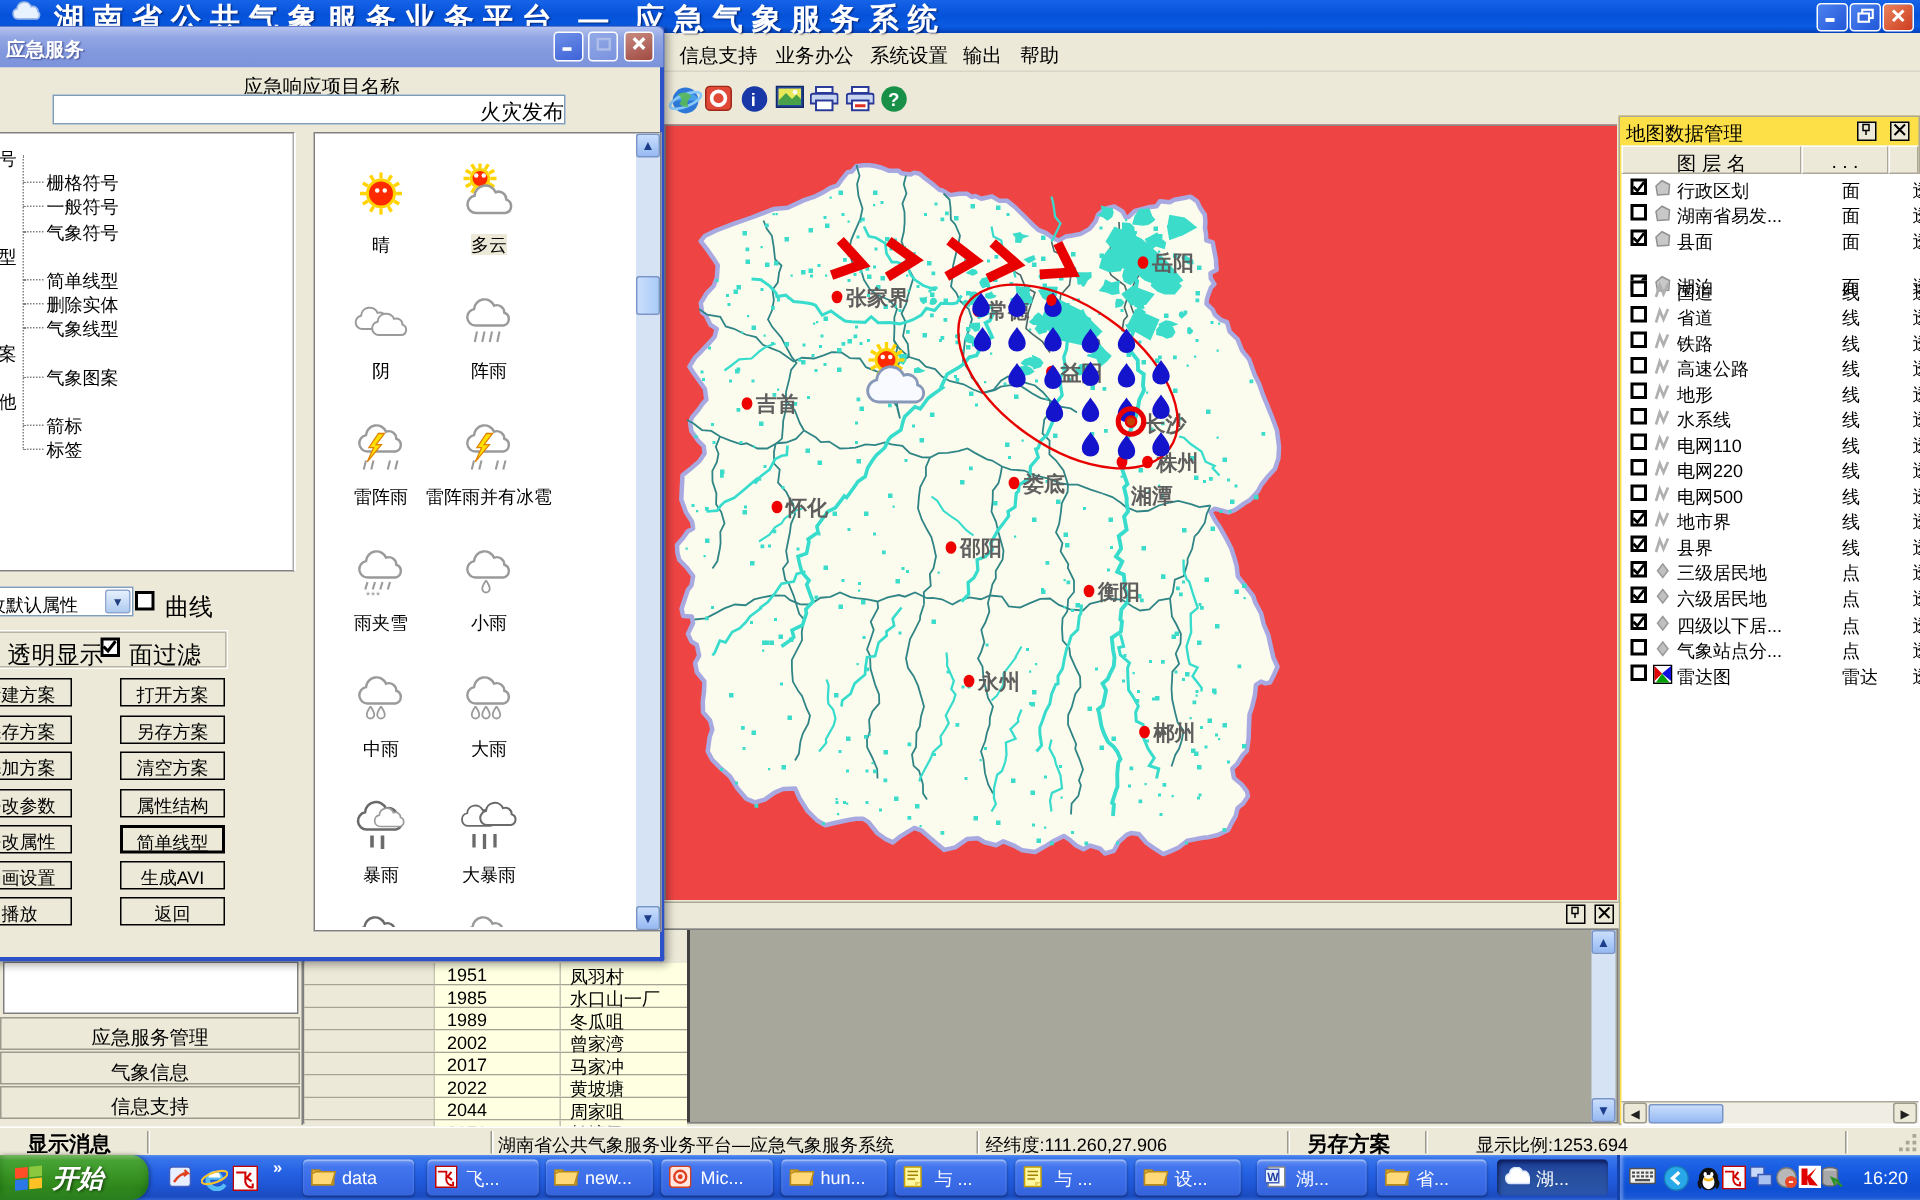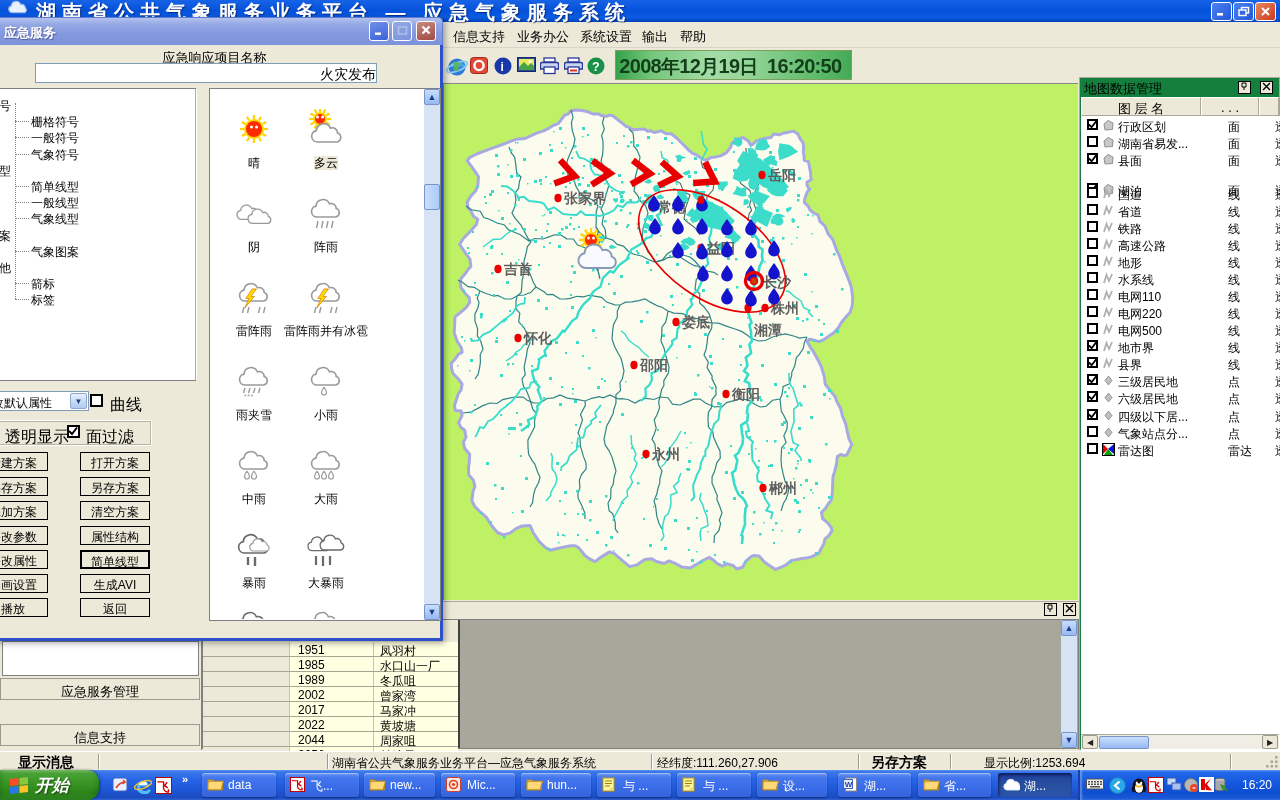--- a/index.html
+++ b/index.html
@@ -8,24 +8,24 @@
 #titletxt{position:absolute;left:36px;top:6px;color:#fff;font-size:20px;font-weight:bold;white-space:nowrap;letter-spacing:6px;text-shadow:1px 1px 1px rgba(0,0,40,.5)}
 #appico{position:absolute;left:5px;top:6px}
 .wbtn{position:absolute;top:9px;width:21px;height:19px;border:1px solid #fff;border-radius:3px;color:#fff;text-align:center}
 
 #menubar{position:absolute;left:0;top:22px;width:1280px;height:26px;background:#ECE9D8;border-bottom:1px solid #D8D4C8}
 .mi{position:absolute;top:6px;font-size:13px;color:#000}
 #toolbar{position:absolute;left:0;top:48px;width:1280px;height:35px;background:#ECE9D8}
 .tico{position:absolute;top:9px}
 #datebox{position:absolute;left:615px;top:2px;width:237px;height:30px;border:1px solid #7BA05B;background:linear-gradient(90deg,#35A24A 0%,#74C67C 15%,#A4DCA6 40%,#96D69A 55%,#5FBA6B 85%,#44AA56 100%);color:#123E1A;font-weight:bold;font-size:20px;letter-spacing:-0.7px;line-height:30px;white-space:nowrap;overflow:hidden}
 
-#mapwrap{position:absolute;left:443px;top:83px;width:635px;height:517px;background:#bef264;border-top:1px solid #888;border-left:1px solid #888}
+#mapwrap{position:absolute;left:443px;top:83px;width:635px;height:517px;background:#ef4444;border-top:1px solid #888;border-left:1px solid #888}
 .city{font-size:14px;font-weight:bold;fill:#5E5E5E;font-family:"Liberation Sans",sans-serif}
 
-#rpanel{position:absolute;left:1079px;top:77px;width:201px;height:673px;background:#15803d;border:1px solid #ACA899}
+#rpanel{position:absolute;left:1079px;top:77px;width:201px;height:673px;background:#fde047;border:1px solid #ACA899}
 #rtitle{position:absolute;left:0;top:0;width:100%;height:19px;font-size:13px;padding:2px 0 0 4px;color:#000}
 .pbtn{position:absolute;top:3px;width:13px;height:13px;border:1px solid #000;background:#ECE9D8;font-size:9px;line-height:11px;text-align:center;font-weight:bold}
 #rhead{position:absolute;left:1px;top:19px;width:198px;height:19px;background:#ECE9D8;font-size:13px}
 .hcell{position:absolute;top:0;height:19px;border:1px solid #fff;border-right:1px solid #ACA899;border-bottom:1px solid #ACA899;padding-top:2px;text-align:center}
 #rlist{position:absolute;left:1px;top:38px;width:199px;height:658px;background:#fff;overflow:hidden}
 .lrow{position:absolute;left:0;width:199px;height:17px;font-size:12px;white-space:nowrap}
 .cb{position:absolute;left:6px;top:1px;width:11px;height:11px;border:2px solid #000;background:#fff}
 .cb svg{position:absolute;left:-1px;top:-1px}
 .lic{position:absolute;left:21px;top:1px}
 .lnm{position:absolute;left:37px;top:1px;color:#000}
@@ -146,21 +146,20 @@
         <rect x="4" y="1" width="11" height="4" fill="#fff"></rect>
         <path d="M2,5.5 h15 a1.5,1.5 0 0 1 1.5,1.5 v5 h-18 v-5 a1.5,1.5 0 0 1 1.5,-1.5" fill="#C8D4F0"></path>
         <rect x="4" y="10" width="11" height="6.5" fill="#fff"></rect>
       </g>
       <path d="M6,12.5 h7 v2 h-7 z" fill="#E03020" stroke="none"></path>
     </svg>
  <svg class="tico" style="left:587px" width="18" height="18" viewBox="0 0 18 18">
       <circle cx="9" cy="9" r="8.5" fill="#189048"></circle>
       <text x="5" y="13.5" font-size="12.5" font-weight="bold" fill="#fff">?</text>
     </svg>
- <div id="datebox"> 2008<span style="font-size:19px">年</span>12<span style="font-size:19px">月</span>19<span style="font-size:19px">日</span> 16:20:50</div>
 </div>
 
 <div id="mapwrap">
 <svg width="635" height="517" viewBox="0 0 635 517">
 <polygon points="44.9,65.3 57.1,61.0 72.0,55.3 81.1,54.5 92.1,49.4 99.5,46.9 105.6,43.8 109.5,41.3 114.3,39.6 117.1,35.8 121.1,30.8 123.9,30.3 126.8,26.8 131.6,26.1 135.8,26.2 139.3,26.7 143.8,27.8 148.8,29.9 155.1,29.9 156.9,31.5 163.1,32.3 165.3,31.1 169.0,31.8 171.7,34.1 175.9,37.4 178.8,39.6 182.3,42.6 184.0,42.8 189.5,46.1 195.3,45.2 200.5,45.1 203.8,47.3 206.2,46.7 210.2,48.5 212.5,48.0 217.3,46.9 222.0,49.8 227.4,49.8 232.6,54.0 238.2,59.5 244.7,66.1 248.2,69.2 253.1,71.2 257.7,74.6 261.8,76.4 266.7,73.6 271.0,73.0 276.5,71.9 282.4,68.6 283.5,67.2 286.5,63.4 288.0,59.1 292.6,55.2 295.3,54.4 298.8,53.6 302.7,55.9 304.5,57.2 306.4,60.8 308.5,60.6 312.6,56.6 317.1,55.4 321.6,54.2 327.0,53.5 329.3,50.1 335.9,50.8 338.9,49.2 345.3,48.0 349.6,47.1 354.1,50.3 356.1,54.6 359.2,59.1 359.6,64.3 359.3,67.9 360.0,71.9 360.2,76.2 364.5,77.6 365.3,82.1 366.1,86.3 366.7,89.6 366.8,93.0 367.2,95.8 363.0,98.1 363.2,101.7 365.6,105.4 363.3,107.7 361.7,112.1 360.6,115.6 360.3,118.5 364.4,122.4 366.0,125.8 369.8,129.2 374.0,130.8 375.8,137.1 381.0,142.1 384.1,149.8 388.8,155.6 392.5,166.0 395.4,171.8 398.2,179.8 400.7,185.8 404.6,195.5 407.3,202.9 408.7,213.9 408.3,221.5 406.0,228.5 400.8,234.2 397.0,239.0 394.6,243.5 389.3,249.3 385.8,251.4 379.3,256.0 375.0,257.6 369.1,255.9 365.6,255.2 363.1,257.3 366.2,263.1 369.0,267.1 372.1,272.6 374.3,276.5 377.0,282.0 379.1,288.6 380.4,293.2 381.2,300.2 384.9,304.9 391.4,313.2 392.8,317.6 396.7,324.8 398.5,332.2 401.6,339.6 402.9,345.7 404.9,354.3 407.7,360.5 405.0,366.5 402.7,371.0 399.7,371.6 396.7,370.4 393.3,372.6 392.6,379.6 390.7,387.4 389.0,392.5 388.6,401.9 388.4,408.3 387.3,416.4 384.6,419.2 380.8,425.2 377.5,428.4 378.6,434.6 383.9,439.1 387.3,443.6 388.0,446.9 384.8,451.7 381.1,454.6 379.8,460.0 376.9,465.0 374.8,469.3 367.9,472.7 361.7,474.1 357.8,474.5 352.3,475.6 347.5,476.5 341.8,481.0 337.3,483.1 331.5,485.4 325.0,481.3 320.4,478.0 315.2,472.0 309.9,471.4 307.1,472.6 301.7,477.4 298.6,483.2 292.6,485.0 289.5,481.8 282.8,479.7 278.3,482.1 273.2,479.5 269.2,475.9 265.2,473.3 258.8,476.5 253.8,479.6 246.1,484.0 237.6,482.9 231.9,479.7 224.9,476.9 220.1,479.5 212.4,477.5 207.9,474.8 200.7,475.4 192.8,480.9 185.6,482.6 179.6,477.7 174.3,473.1 170.4,469.7 165.6,467.9 160.3,471.1 155.5,474.1 151.2,477.6 146.5,475.4 140.9,471.5 135.0,464.1 131.3,461.8 126.8,461.8 121.5,462.7 112.3,464.7 106.2,466.2 100.8,463.0 94.5,456.8 89.0,448.2 86.1,441.6 78.1,442.0 72.4,444.4 65.8,449.1 59.2,450.9 53.5,448.5 47.7,441.7 42.7,433.7 36.5,428.2 30.8,422.5 27.8,416.8 29.1,407.4 30.9,402.3 29.4,396.3 24.7,390.8 24.5,383.8 25.3,377.5 25.6,370.3 20.6,364.2 19.4,358.0 22.1,353.1 20.6,346.0 16.9,343.6 14.6,338.6 18.0,331.5 17.2,327.0 11.4,326.6 10.4,321.8 12.2,316.3 14.5,309.4 17.0,306.3 18.1,300.0 14.1,294.7 8.8,289.2 7.6,284.4 7.3,279.3 11.4,274.7 14.6,270.1 18.1,268.3 17.4,263.8 13.3,257.5 10.2,249.0 10.5,242.6 11.0,232.9 16.0,228.9 22.3,223.4 25.7,218.4 25.2,213.5 21.6,210.0 16.9,203.3 16.1,198.0 17.2,194.4 21.6,189.2 24.5,185.0 26.9,182.4 25.9,175.2 22.4,170.3 18.4,164.7 15.6,160.4 19.5,154.2 24.0,149.7 28.8,144.6 32.4,140.5 33.8,135.3 29.7,132.6 26.5,126.2 24.1,124.3 23.2,118.0 27.1,111.6 31.8,106.7 33.9,101.2 34.5,92.8 31.8,88.6 27.5,82.4 23.1,76.7 25.8,73.4 33.8,69.5" fill="#FCFCEE" stroke="#A9A9E2" stroke-width="3" stroke-linejoin="round"></polygon>
 <path d="M127.0,26.0L129.0,33.2L127.4,38.7L128.3,46.6L131.0,55.0L129.5,62.1L126.2,69.6L123.5,75.9L122.0,83.0L124.2,91.1L129.9,95.5L132.0,102.6L136.0,109.0L140.0,112.2L149.1,116.2L154.0,122.0L152.2,127.7L152.3,134.7L152.0,143.0L155.7,148.5L162.0,154.0" fill="none" stroke="#2F8585" stroke-width="1.2"></path>
 <path d="M65.0,63.0L67.2,68.6L70.6,73.2L71.8,80.6L72.7,88.9L77.0,93.0L75.4,97.7L74.5,104.4L71.0,109.2L71.9,116.1L70.7,122.9L68.0,129.0L70.8,133.9L76.9,141.1L78.8,144.8L83.9,154.1L87.0,158.0L83.4,162.6L82.2,168.6L80.0,177.4L80.0,183.0L85.9,189.6L89.2,198.0L92.0,203.0" fill="none" stroke="#2F8585" stroke-width="1.2"></path>
 <path d="M22.0,122.0L27.4,125.8L36.2,127.2L39.8,133.6L45.3,135.2L53.0,139.0L60.0,140.7L64.6,145.9L70.3,148.2L76.0,150.5L79.3,152.9L85.0,157.0L90.5,154.5L98.7,155.0L105.0,152.9L110.5,150.8L117.0,151.0L122.7,154.8L129.3,155.0L133.3,160.8L140.8,163.7L146.0,165.0L152.9,162.3L156.0,157.1L162.0,154.0" fill="none" stroke="#2F8585" stroke-width="1.2"></path>
 <path d="M185.0,45.0L189.0,49.0L189.7,54.6L189.9,62.4L192.8,65.6L196.0,73.0L195.1,77.8L192.5,88.5L191.3,93.6L190.9,101.3L190.0,107.0L193.6,111.3L195.7,116.3L201.8,122.0L204.0,129.0L201.3,137.6L199.3,142.9L198.4,151.3L198.0,157.0L202.3,163.7L203.9,167.9L207.5,171.2L211.0,178.0" fill="none" stroke="#2F8585" stroke-width="1.2"></path>
 <path d="M162.0,154.0L168.8,156.1L173.2,160.4L179.4,162.1L184.0,167.0L189.0,170.0L198.4,172.2L204.8,175.7L211.0,178.0L219.2,176.1L223.2,173.8L228.6,172.9L236.0,173.0L244.2,178.3L249.8,181.4L256.0,183.0L263.8,187.3L269.8,188.3L274.0,191.0" fill="none" stroke="#2F8585" stroke-width="1.2"></path>
@@ -1159,20 +1158,21 @@
   <div id="bscroll">
         <div class="sbtn" style="top:0">▲</div>
         <div class="sbtn" style="top:112px">▼</div>
       </div>
  </div>
 </div>
 
 <div id="blpanel">
  <div id="blwhite"></div>
  <div class="blb" style="top:38px">应急服务管理</div>
+ <div class="blb" style="top:61px">气象信息</div>
  <div class="blb" style="top:84px">信息支持</div>
 </div>
 
 <div id="statusbar">
  <span style="position:absolute;left:18px;top:2px;font-size:14px;font-weight:bold">显示消息</span>
  <div class="sdiv" style="left:98px"></div>
     <div class="sdiv" style="left:327px"></div>
  <span style="position:absolute;left:332px;top:3px">湖南省公共气象服务业务平台—应急气象服务系统</span>
  <div class="sdiv" style="left:651px"></div>
  <span style="position:absolute;left:657px;top:3px">经纬度:111.260,27.906</span>
@@ -1378,21 +1378,21 @@
       <div class="dot" style="left:28px;top:32px;width:14px"></div>
       <div class="ti" style="left:44px;top:25px">栅格符号</div>
       <div class="dot" style="left:28px;top:48px;width:14px"></div>
       <div class="ti" style="left:44px;top:41px">一般符号</div>
       <div class="dot" style="left:28px;top:65px;width:14px"></div>
       <div class="ti" style="left:44px;top:58px">气象符号</div>
       <div class="ti" style="left:0px;top:74px">线型</div>
       <div class="dot" style="left:28px;top:97px;width:14px"></div>
       <div class="ti" style="left:44px;top:90px">简单线型</div>
       <div class="dot" style="left:28px;top:113px;width:14px"></div>
-      <div class="ti" style="left:44px;top:106px">一般线型</div>
+      <div class="ti" style="left:44px;top:106px">删除实体</div>
       <div class="dot" style="left:28px;top:129px;width:14px"></div>
       <div class="ti" style="left:44px;top:122px">气象线型</div>
       <div class="ti" style="left:0px;top:139px">图案</div>
       <div class="dot" style="left:28px;top:162px;width:14px"></div>
       <div class="ti" style="left:44px;top:155px">气象图案</div>
       <div class="ti" style="left:0px;top:171px">其他</div>
       <div class="dot" style="left:28px;top:194px;width:14px"></div>
       <div class="ti" style="left:44px;top:187px">箭标</div>
       <div class="dot" style="left:28px;top:210px;width:14px"></div>
       <div class="ti" style="left:44px;top:203px">标签</div>

